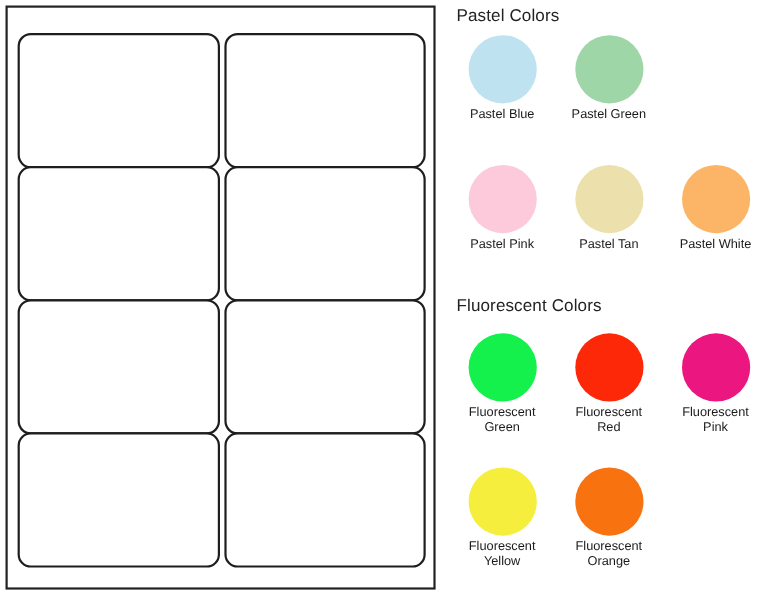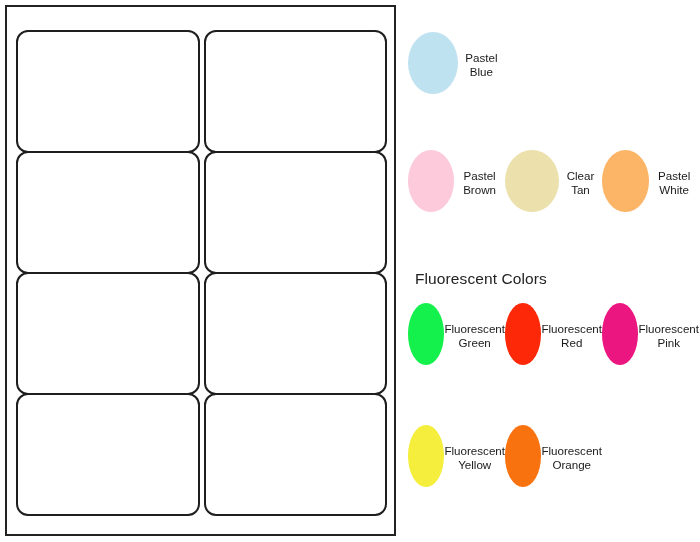--- a/index.html
+++ b/index.html
@@ -56,21 +56,21 @@
 
   .swatch-row {
     position: absolute;
     left: 0;
     width: 292px;
     display: flex;
   }
   .swatch {
     width: 97px;
     display: flex;
-    flex-direction: row;
+    flex-direction: column;
     align-items: center;
   }
   .swatch-dot {
     border-radius: 50%;
     display: block;
   }
   .swatch-label {
     font-size: 11.6px;
     line-height: 14px;
     text-align: center;
@@ -113,36 +113,41 @@
     <div class="label-cell"></div>
     <div class="label-cell"></div>
     <div class="label-cell"></div>
     <div class="label-cell"></div>
     <div class="label-cell"></div>
   </div>
 </div>
 
 <div id="swatch-panel">
 
+  <div class="section-title" id="pastel-title">Pastel Colors</div>
 
   <div class="swatch-row" id="pastel-row-1">
     <div class="swatch">
       <span class="swatch-dot" style="background:#bfe2f0"></span>
       <span class="swatch-label">Pastel Blue</span>
     </div>
+    <div class="swatch">
+      <span class="swatch-dot" style="background:#9fd6a8"></span>
+      <span class="swatch-label">Pastel Green</span>
+    </div>
   </div>
 
   <div class="swatch-row" id="pastel-row-2">
     <div class="swatch">
       <span class="swatch-dot" style="background:#fccada"></span>
-      <span class="swatch-label">Pastel Brown</span>
+      <span class="swatch-label">Pastel Pink</span>
     </div>
     <div class="swatch">
       <span class="swatch-dot" style="background:#ece0ac"></span>
-      <span class="swatch-label">Clear Tan</span>
+      <span class="swatch-label">Pastel Tan</span>
     </div>
     <div class="swatch">
       <span class="swatch-dot" style="background:#fcb567"></span>
       <span class="swatch-label">Pastel White</span>
     </div>
   </div>
 
   <div class="section-title" id="fluorescent-title">Fluorescent Colors</div>
 
   <div class="swatch-row" id="fluorescent-row-1">

